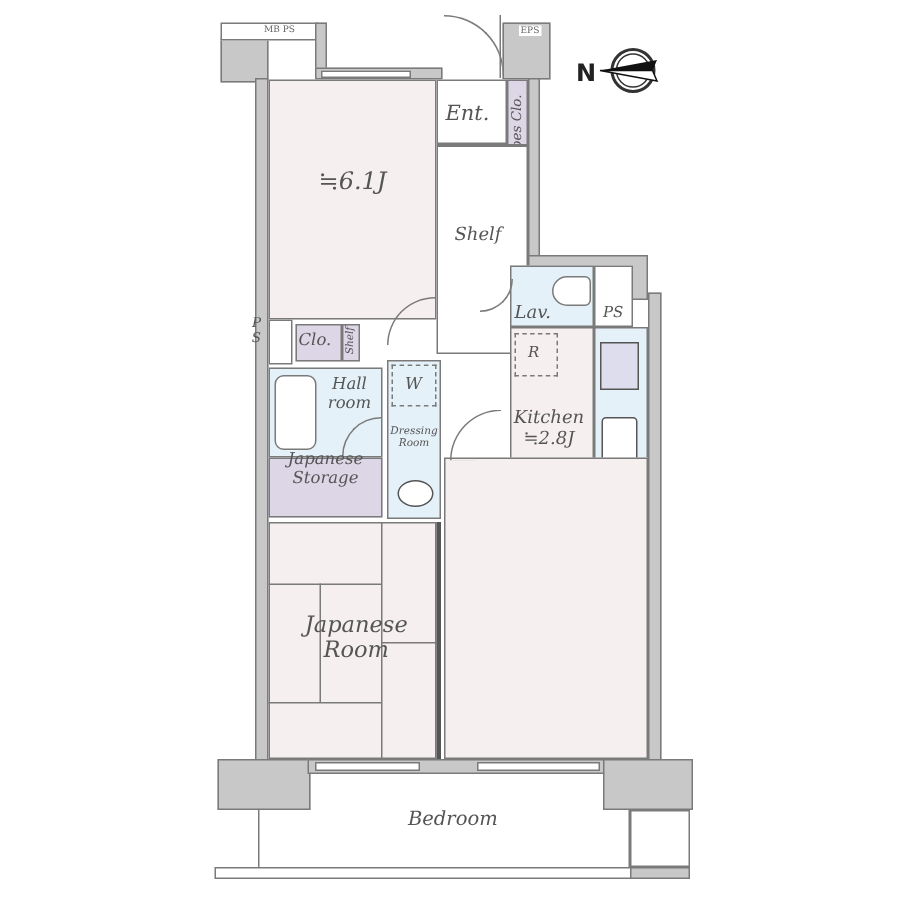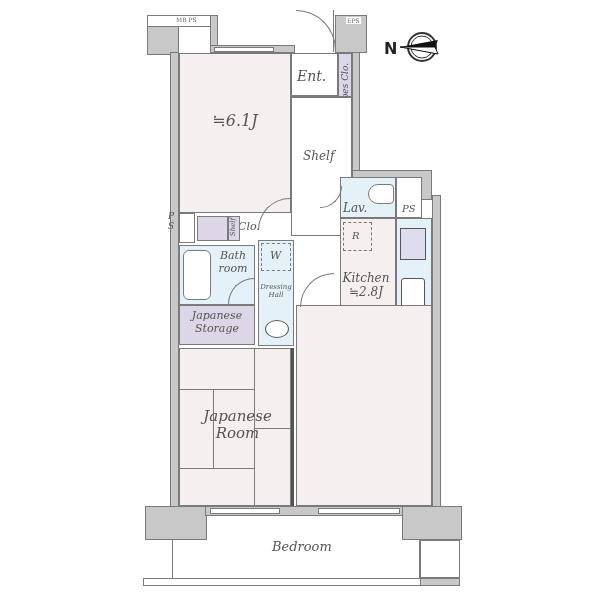--- a/index.html
+++ b/index.html
@@ -83,41 +83,41 @@
   <div>Kitchen</div>
   <div>≒2.8J</div>
 </div>
 <div class="abs wet" style="left:396px;top:218px;width:36px;height:102px;"></div>
 <div class="abs" style="left:400px;top:228px;width:26px;height:32px;border:1px solid #555;background:#dde;"></div>
 <div class="abs" style="left:401px;top:278px;width:24px;height:32px;border:1px solid #555;border-radius:3px;background:#fff;"></div>
 
 <div class="abs white" style="left:179px;top:213px;width:16px;height:30px;"></div>
 <div class="label" style="left:164px;top:211px;font-size:9px;width:14px;white-space:normal;">P S</div>
 <div class="abs stor" style="left:197px;top:216px;width:31px;height:25px;"></div>
-<div class="label" style="left:199px;top:221px;font-size:11px;padding-left:39px;">Clo.</div>
+<div class="label" style="left:199px;top:221px;font-size:11px;">Clo.</div>
 <div class="abs stor" style="left:228px;top:216px;width:12px;height:25px;"></div>
 <div class="vlabel" style="left:218px;top:223px;width:30px;text-align:center;font-size:7px;">Shelf</div>
 
 <div class="abs wet" style="left:179px;top:245px;width:76px;height:60px;"></div>
 <div class="abs" style="left:183px;top:250px;width:28px;height:50px;border:1px solid #7a7a7a;border-radius:6px;background:#fff;"></div>
 <div class="label" style="left:214px;top:250px;font-size:11px;width:38px;">
-  <div style="white-space:normal;">Bath room</div>
+  <div style="white-space:normal;">Hall room</div>
 </div>
 <div class="door" style="left:228px;top:278px;width:26px;height:26px;border-right:none;border-bottom:none;border-top-left-radius:26px;"></div>
 
 <div class="abs wet" style="left:258px;top:240px;width:36px;height:106px;"></div>
 <div class="dash" style="left:261px;top:243px;width:30px;height:28px;"></div>
 <div class="label" style="left:270px;top:250px;font-size:11px;">W</div>
 <div class="label" style="left:258px;top:283px;width:36px;font-size:7px;">
-  <div style="white-space:normal;">Dressing Hall</div>
+  <div style="white-space:normal;">Dressing Room</div>
 </div>
 <div class="abs" style="left:265px;top:320px;width:24px;height:18px;border:1px solid #555;border-radius:50%;background:#fff;"></div>
 
 <div class="abs stor" style="left:179px;top:305px;width:76px;height:40px;"></div>
-<div class="label" style="left:179px;top:310px;width:76px;font-size:11px;">
+<div class="label" style="left:179px;top:300px;width:76px;font-size:11px;">
   <div style="white-space:normal;">Japanese Storage</div>
 </div>
 
 <div class="abs room" style="left:179px;top:348px;width:112px;height:158px;"></div>
 <div class="line" style="left:179px;top:389px;width:75px;height:1px;"></div>
 <div class="line" style="left:179px;top:468px;width:75px;height:1px;"></div>
 <div class="line" style="left:254px;top:348px;width:1px;height:158px;"></div>
 <div class="line" style="left:213px;top:389px;width:1px;height:79px;"></div>
 <div class="line" style="left:254px;top:428px;width:37px;height:1px;"></div>
 <div class="label" style="left:179px;top:408px;width:117px;font-size:15px;">

